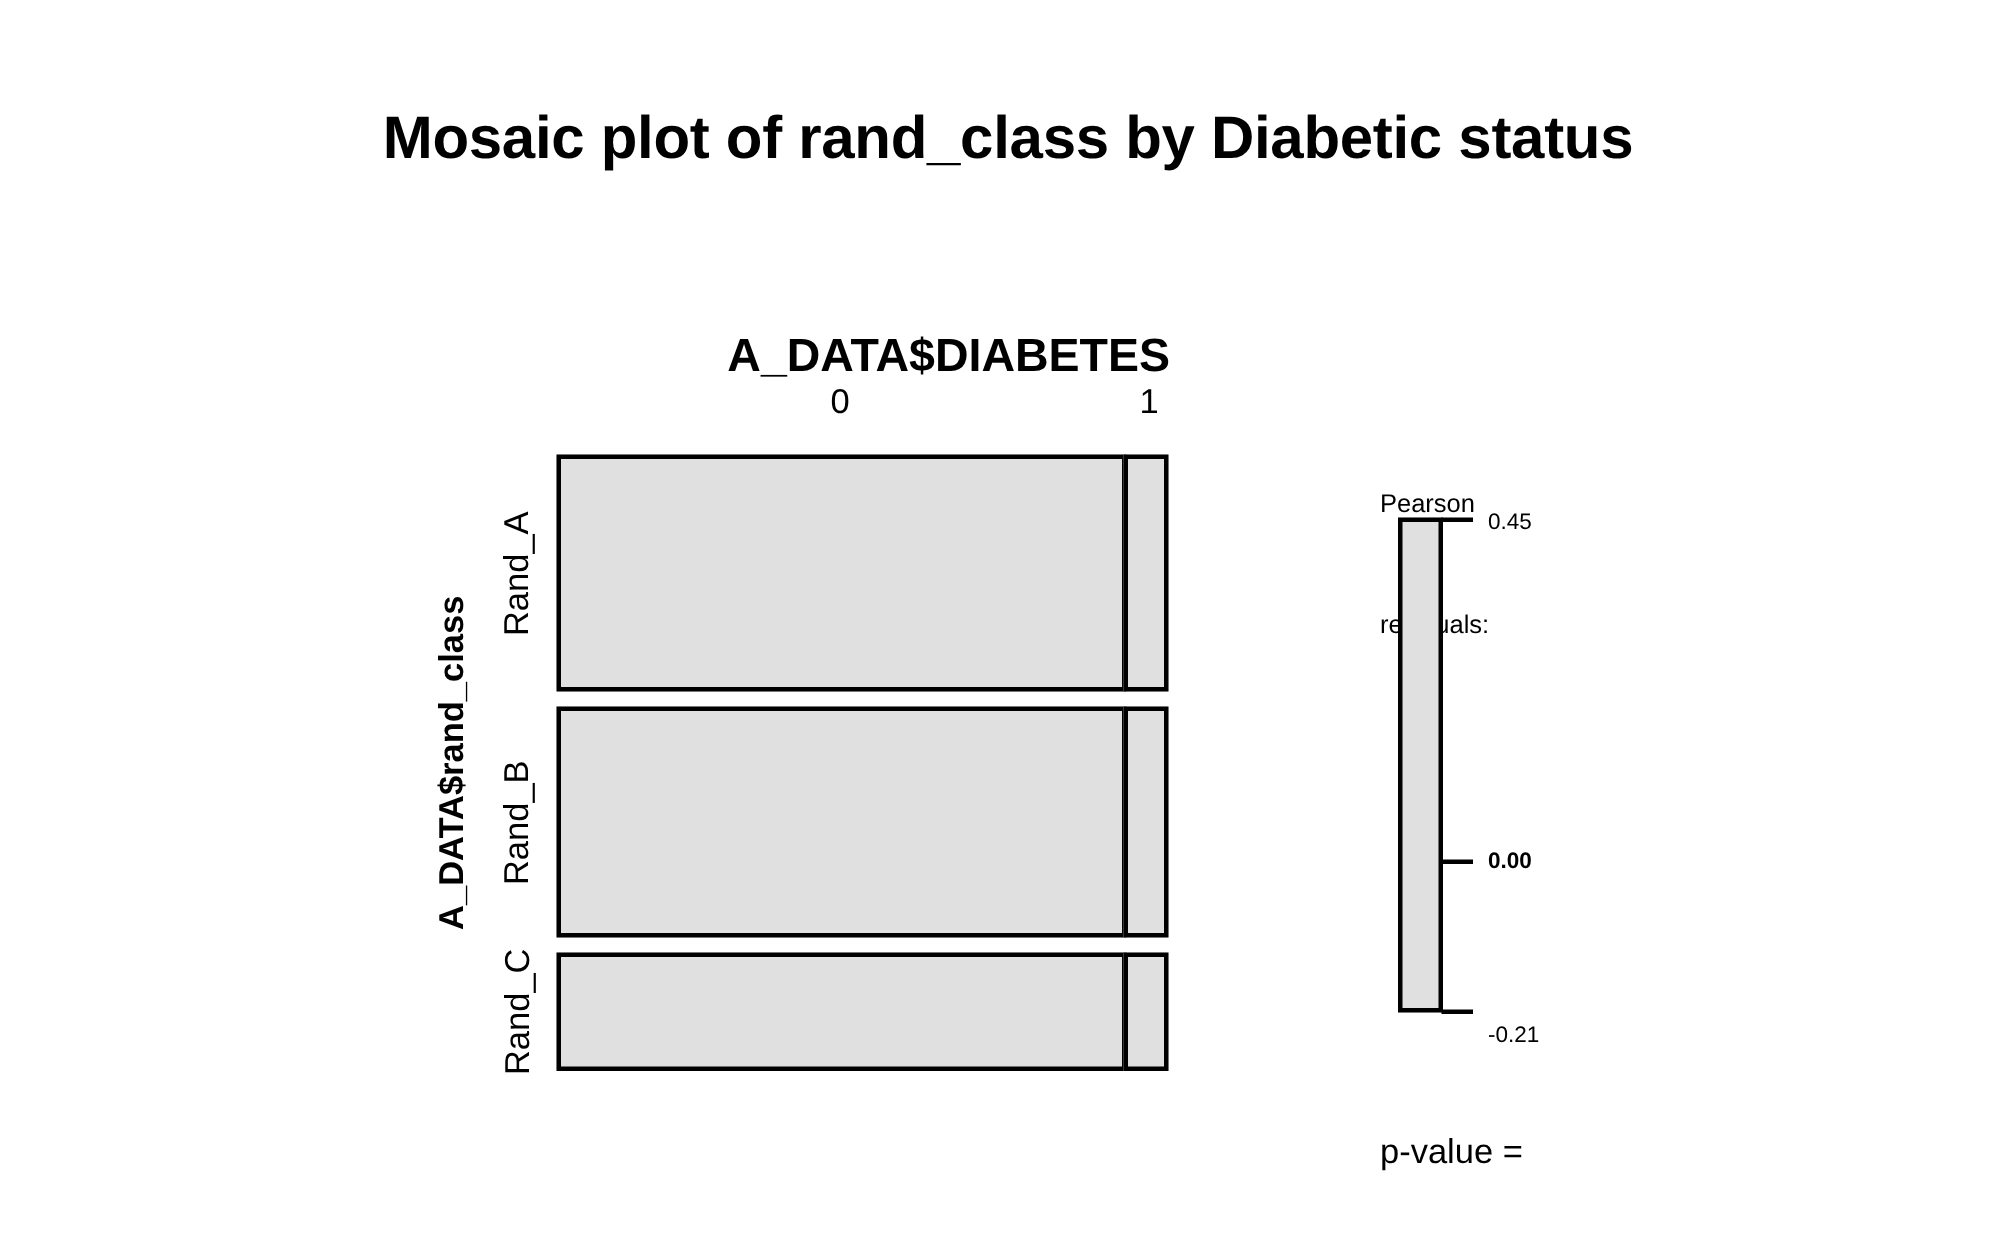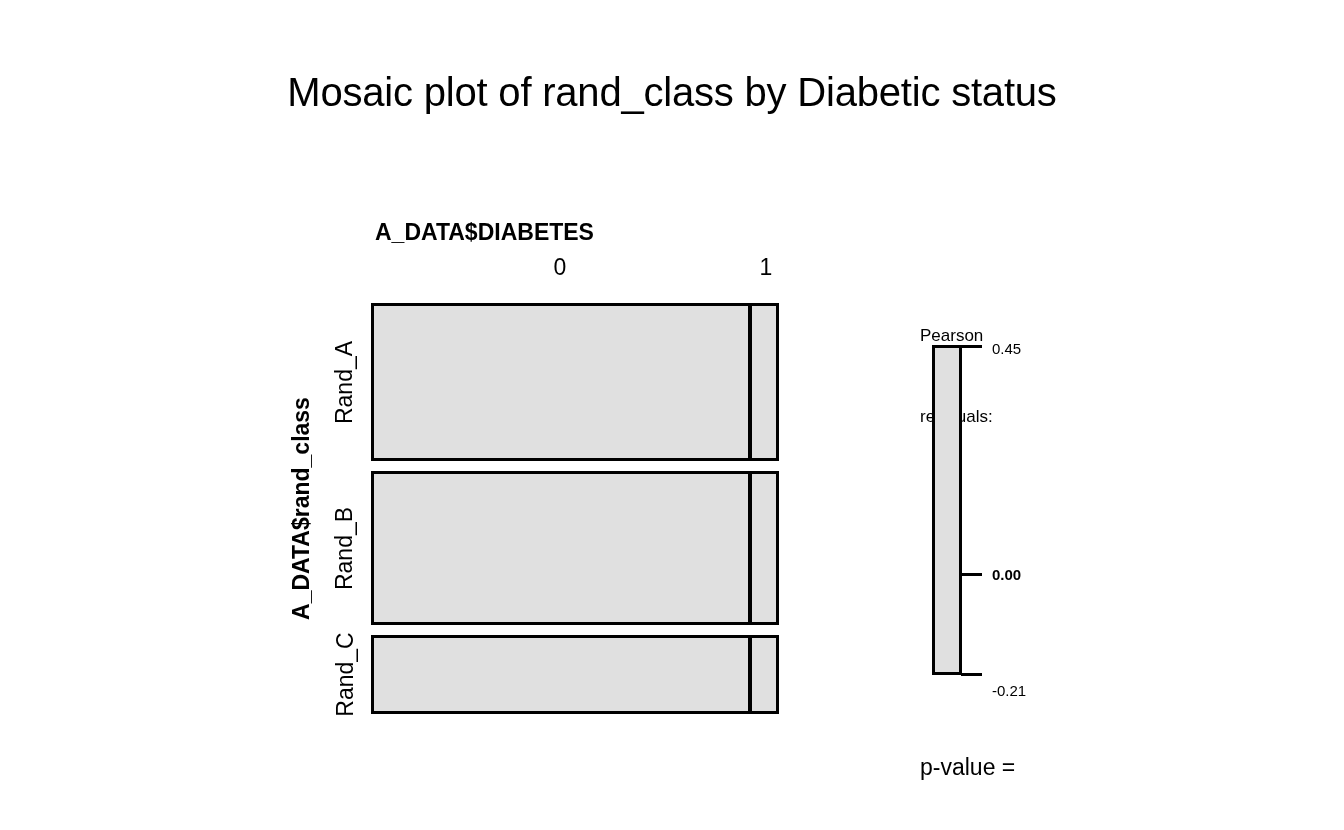--- a/index.html
+++ b/index.html
@@ -24,34 +24,34 @@
   }
 
   
   .plot-title {
     position: absolute;
     left: 0;
     top: 70px;
     width: 1344px;
     text-align: center;
     font-size: 40px;
-    font-weight: normal;
+    font-weight: bold;
     letter-spacing: -0.2px;
     white-space: nowrap;
     font-family: "Liberation Sans", sans-serif;
   }
 
   
   .x-axis-title {
     position: absolute;
     left: 375px;
     top: 219px;
     width: 405px;
-    text-align: left;
-    font-size: 23px;
+    text-align: right;
+    font-size: 31px;
     font-weight: bold;
     white-space: nowrap;
   }
   .x-tick-label {
     position: absolute;
     top: 254px;
     font-size: 23px;
     text-align: center;
     white-space: nowrap;
   }

